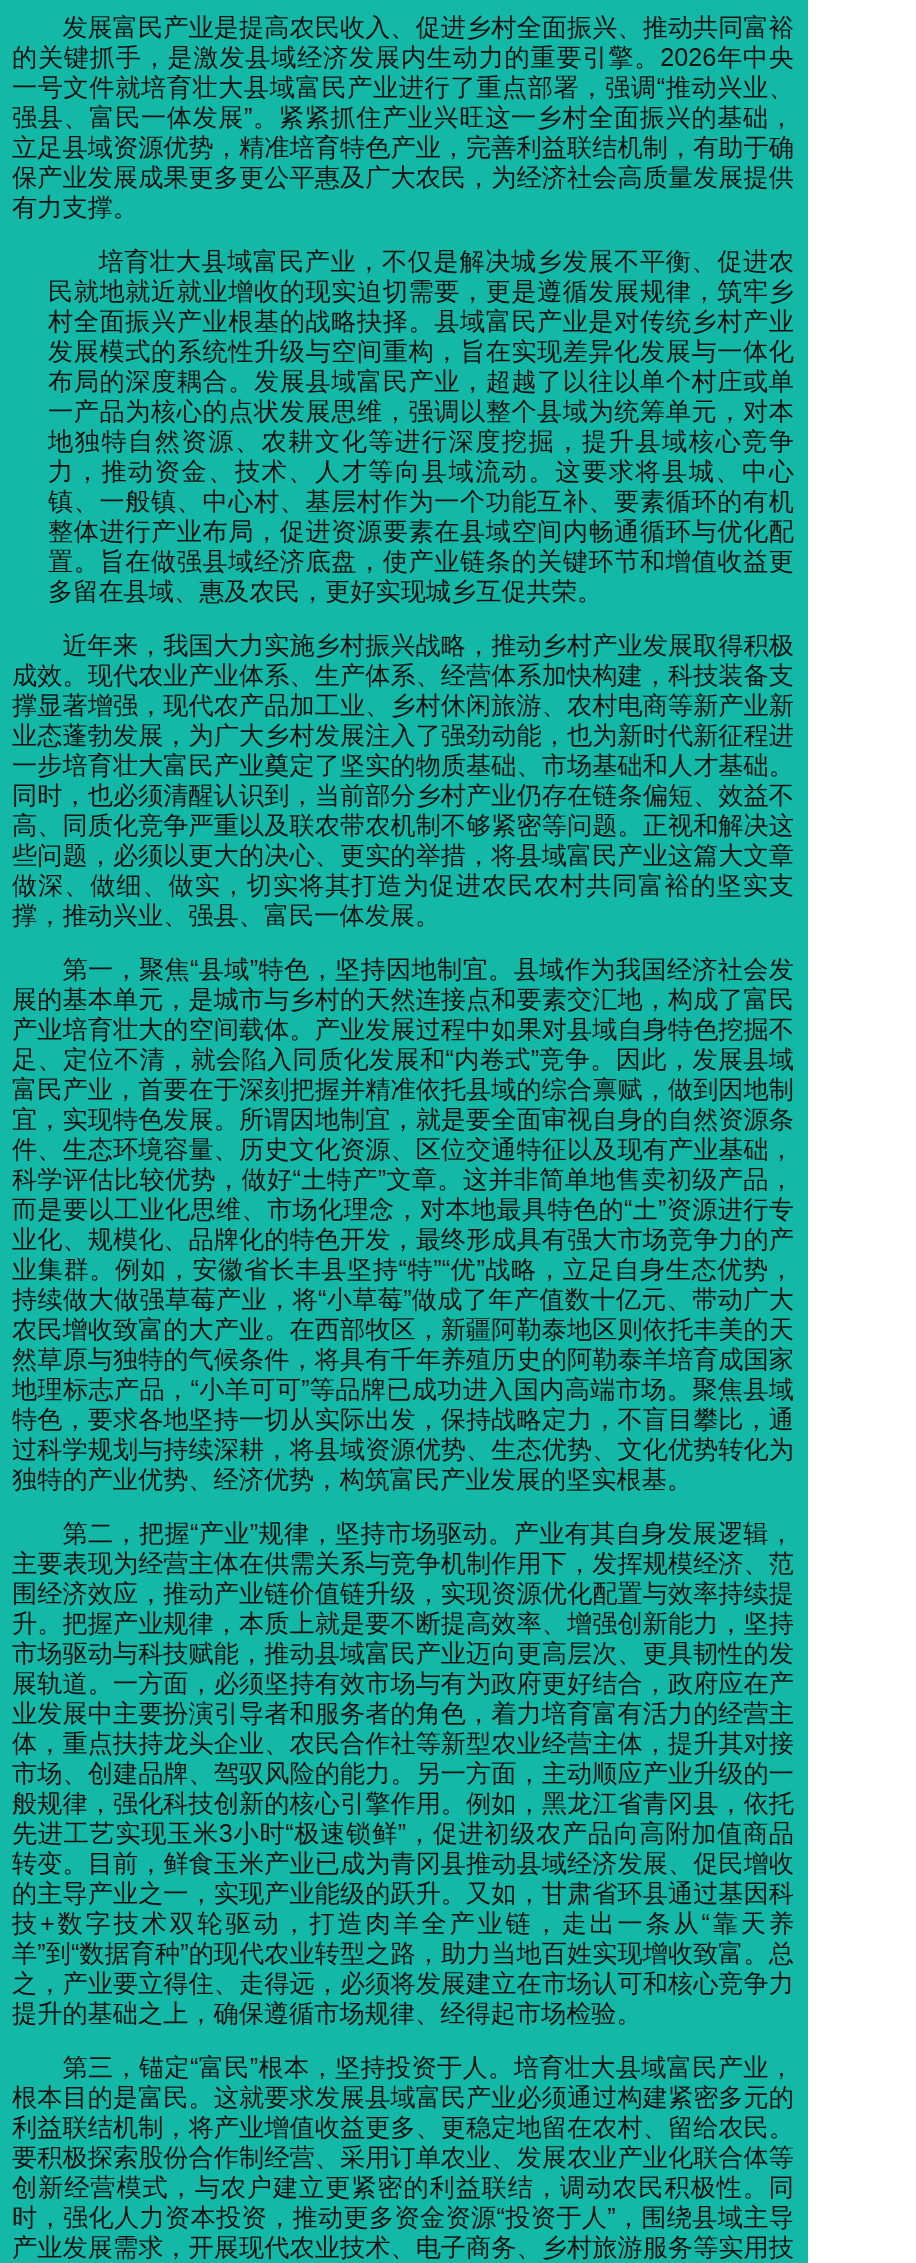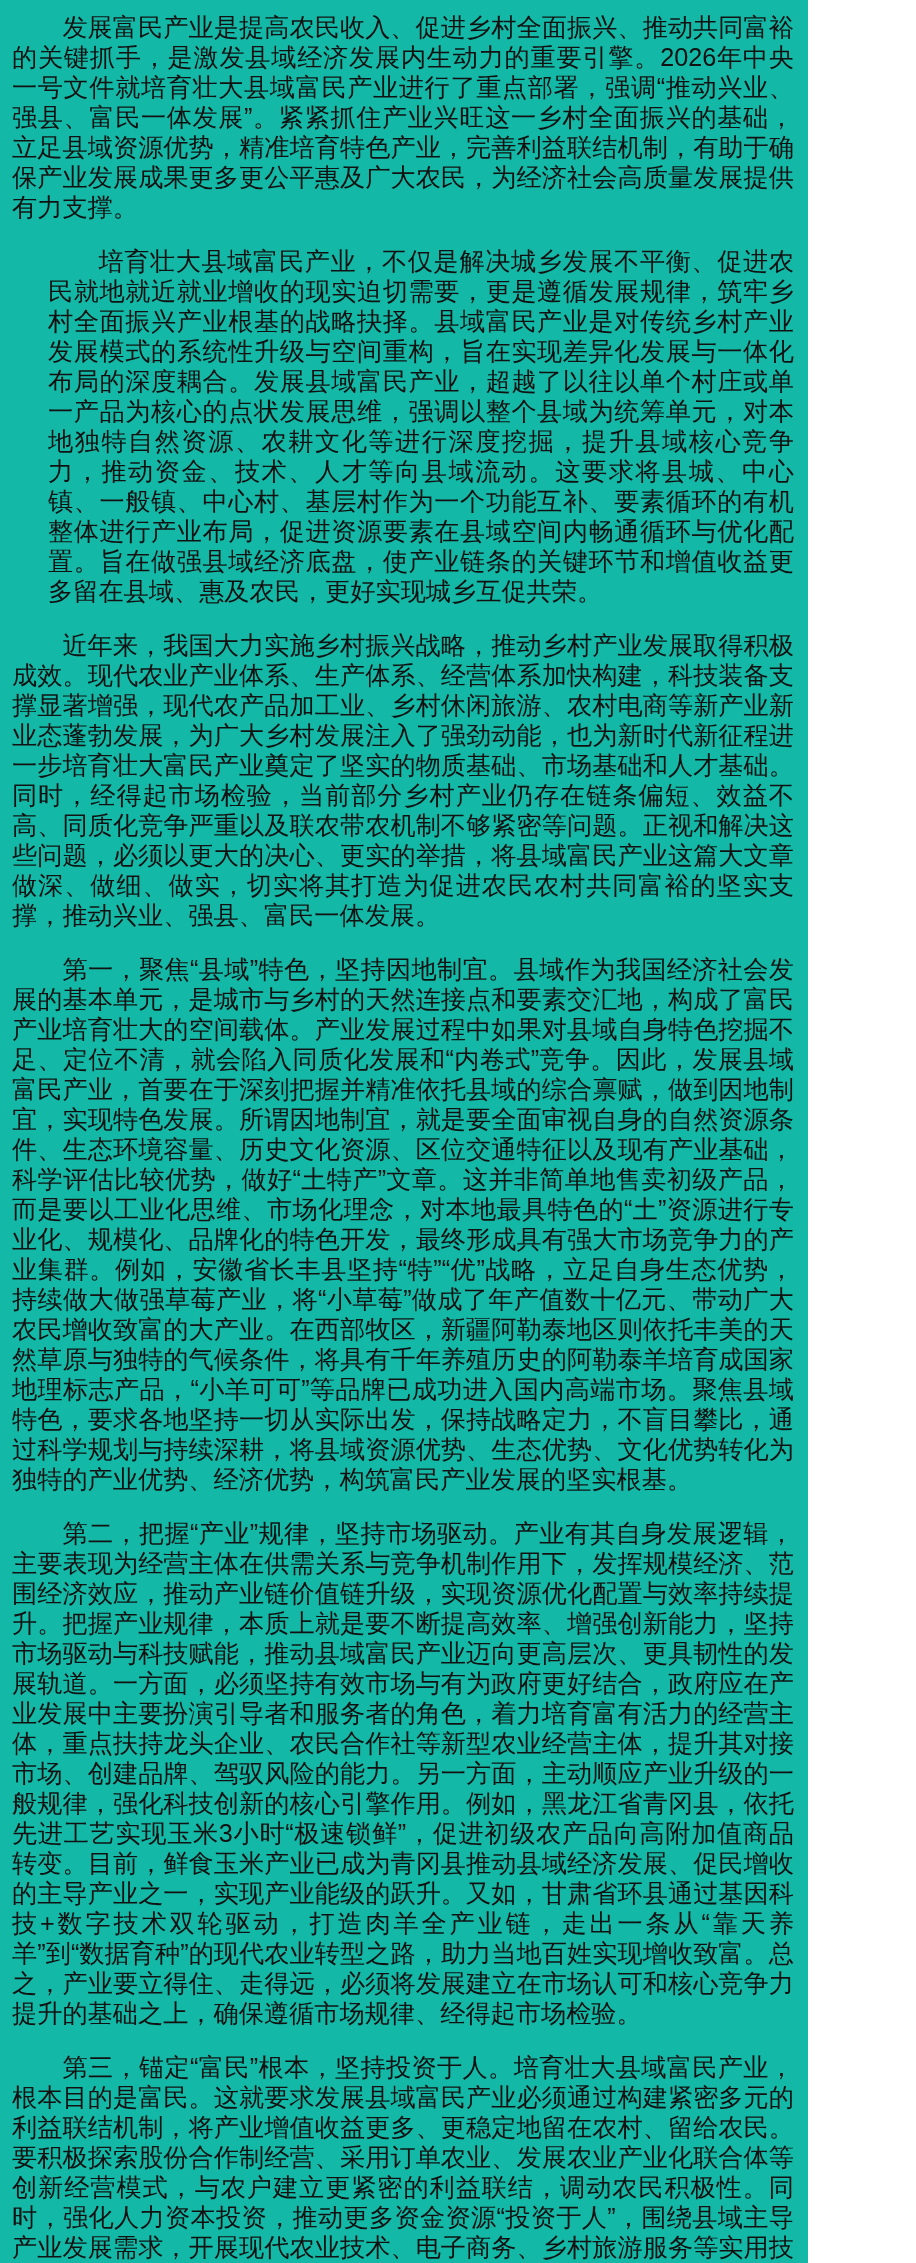--- a/index.html
+++ b/index.html
@@ -45,19 +45,19 @@
     word-break: break-all;
   }
 </style>
 </head>
 <body style="background: rgb(255, 255, 255);">
 
 <div id="article">
 
   <p class="para" style="color: rgb(17, 17, 17);">发展富民产业是提高农民收入、促进乡村全面振兴、推动共同富裕的关键抓手，是激发县域经济发展内生动力的重要引擎。2026年中央一号文件就培育壮大县域富民产业进行了重点部署，强调“推动兴业、强县、富民一体发展”。紧紧抓住产业兴旺这一乡村全面振兴的基础，立足县域资源优势，精准培育特色产业，完善利益联结机制，有助于确保产业发展成果更多更公平惠及广大农民，为经济社会高质量发展提供有力支撑。</p>
   <p class="para" style="color: rgb(17, 17, 17); margin-left: 36px;">培育壮大县域富民产业，不仅是解决城乡发展不平衡、促进农民就地就近就业增收的现实迫切需要，更是遵循发展规律，筑牢乡村全面振兴产业根基的战略抉择。县域富民产业是对传统乡村产业发展模式的系统性升级与空间重构，旨在实现差异化发展与一体化布局的深度耦合。发展县域富民产业，超越了以往以单个村庄或单一产品为核心的点状发展思维，强调以整个县域为统筹单元，对本地独特自然资源、农耕文化等进行深度挖掘，提升县域核心竞争力，推动资金、技术、人才等向县域流动。这要求将县城、中心镇、一般镇、中心村、基层村作为一个功能互补、要素循环的有机整体进行产业布局，促进资源要素在县域空间内畅通循环与优化配置。旨在做强县域经济底盘，使产业链条的关键环节和增值收益更多留在县域、惠及农民，更好实现城乡互促共荣。</p>
-  <p class="para" style="color: rgb(17, 17, 17);">近年来，我国大力实施乡村振兴战略，推动乡村产业发展取得积极成效。现代农业产业体系、生产体系、经营体系加快构建，科技装备支撑显著增强，现代农产品加工业、乡村休闲旅游、农村电商等新产业新业态蓬勃发展，为广大乡村发展注入了强劲动能，也为新时代新征程进一步培育壮大富民产业奠定了坚实的物质基础、市场基础和人才基础。同时，经得起市场检验，当前部分乡村产业仍存在链条偏短、效益不高、同质化竞争严重以及联农带农机制不够紧密等问题。正视和解决这些问题，必须以更大的决心、更实的举措，将县域富民产业这篇大文章做深、做细、做实，切实将其打造为促进农民农村共同富裕的坚实支撑，推动兴业、强县、富民一体发展。</p>
+  <p class="para" style="color: rgb(17, 17, 17);">近年来，我国大力实施乡村振兴战略，推动乡村产业发展取得积极成效。现代农业产业体系、生产体系、经营体系加快构建，科技装备支撑显著增强，现代农产品加工业、乡村休闲旅游、农村电商等新产业新业态蓬勃发展，为广大乡村发展注入了强劲动能，也为新时代新征程进一步培育壮大富民产业奠定了坚实的物质基础、市场基础和人才基础。同时，也必须清醒认识到，当前部分乡村产业仍存在链条偏短、效益不高、同质化竞争严重以及联农带农机制不够紧密等问题。正视和解决这些问题，必须以更大的决心、更实的举措，将县域富民产业这篇大文章做深、做细、做实，切实将其打造为促进农民农村共同富裕的坚实支撑，推动兴业、强县、富民一体发展。</p>
   <p class="para" style="color: rgb(17, 17, 17);">第一，聚焦“县域”特色，坚持因地制宜。县域作为我国经济社会发展的基本单元，是城市与乡村的天然连接点和要素交汇地，构成了富民产业培育壮大的空间载体。产业发展过程中如果对县域自身特色挖掘不足、定位不清，就会陷入同质化发展和“内卷式”竞争。因此，发展县域富民产业，首要在于深刻把握并精准依托县域的综合禀赋，做到因地制宜，实现特色发展。所谓因地制宜，就是要全面审视自身的自然资源条件、生态环境容量、历史文化资源、区位交通特征以及现有产业基础，科学评估比较优势，做好“土特产”文章。这并非简单地售卖初级产品，而是要以工业化思维、市场化理念，对本地最具特色的“土”资源进行专业化、规模化、品牌化的特色开发，最终形成具有强大市场竞争力的产业集群。例如，安徽省长丰县坚持“特”“优”战略，立足自身生态优势，持续做大做强草莓产业，将“小草莓”做成了年产值数十亿元、带动广大农民增收致富的大产业。在西部牧区，新疆阿勒泰地区则依托丰美的天然草原与独特的气候条件，将具有千年养殖历史的阿勒泰羊培育成国家地理标志产品，“小羊可可”等品牌已成功进入国内高端市场。聚焦县域特色，要求各地坚持一切从实际出发，保持战略定力，不盲目攀比，通过科学规划与持续深耕，将县域资源优势、生态优势、文化优势转化为独特的产业优势、经济优势，构筑富民产业发展的坚实根基。</p>
   <p class="para" style="color: rgb(17, 17, 17);">第二，把握“产业”规律，坚持市场驱动。产业有其自身发展逻辑，主要表现为经营主体在供需关系与竞争机制作用下，发挥规模经济、范围经济效应，推动产业链价值链升级，实现资源优化配置与效率持续提升。把握产业规律，本质上就是要不断提高效率、增强创新能力，坚持市场驱动与科技赋能，推动县域富民产业迈向更高层次、更具韧性的发展轨道。一方面，必须坚持有效市场与有为政府更好结合，政府应在产业发展中主要扮演引导者和服务者的角色，着力培育富有活力的经营主体，重点扶持龙头企业、农民合作社等新型农业经营主体，提升其对接市场、创建品牌、驾驭风险的能力。另一方面，主动顺应产业升级的一般规律，强化科技创新的核心引擎作用。例如，黑龙江省青冈县，依托先进工艺实现玉米3小时“极速锁鲜”，促进初级农产品向高附加值商品转变。目前，鲜食玉米产业已成为青冈县推动县域经济发展、促民增收的主导产业之一，实现产业能级的跃升。又如，甘肃省环县通过基因科技+数字技术双轮驱动，打造肉羊全产业链，走出一条从“靠天养羊”到“数据育种”的现代农业转型之路，助力当地百姓实现增收致富。总之，产业要立得住、走得远，必须将发展建立在市场认可和核心竞争力提升的基础之上，确保遵循市场规律、经得起市场检验。</p>
   <p class="para" style="color: rgb(17, 17, 17);">第三，锚定“富民”根本，坚持投资于人。培育壮大县域富民产业，根本目的是富民。这就要求发展县域富民产业必须通过构建紧密多元的利益联结机制，将产业增值收益更多、更稳定地留在农村、留给农民。要积极探索股份合作制经营、采用订单农业、发展农业产业化联合体等创新经营模式，与农户建立更紧密的利益联结，调动农民积极性。同时，强化人力资本投资，推动更多资金资源“投资于人”，围绕县域主导产业发展需求，开展现代农业技术、电子商务、乡村旅游服务等实用技能培训，培育更多有文化、懂技术、善经营的新型职业农民。通过农民收入的实质性、持续性增长，有效支撑消费能力持续提升，激发内生发展动力、扩大农村内需，从而激励产业提质升级，吸引更多资本、技术、人才等要素向县域流动，形成产业促增收、增收促消费、消费促产业的良性循环。</p>
   <p class="byline" style="color: rgb(17, 17, 17);">（作者系中国农业大学经济管理学院副院长、教授）</p>
 
 </div>
 
 </body></html>

